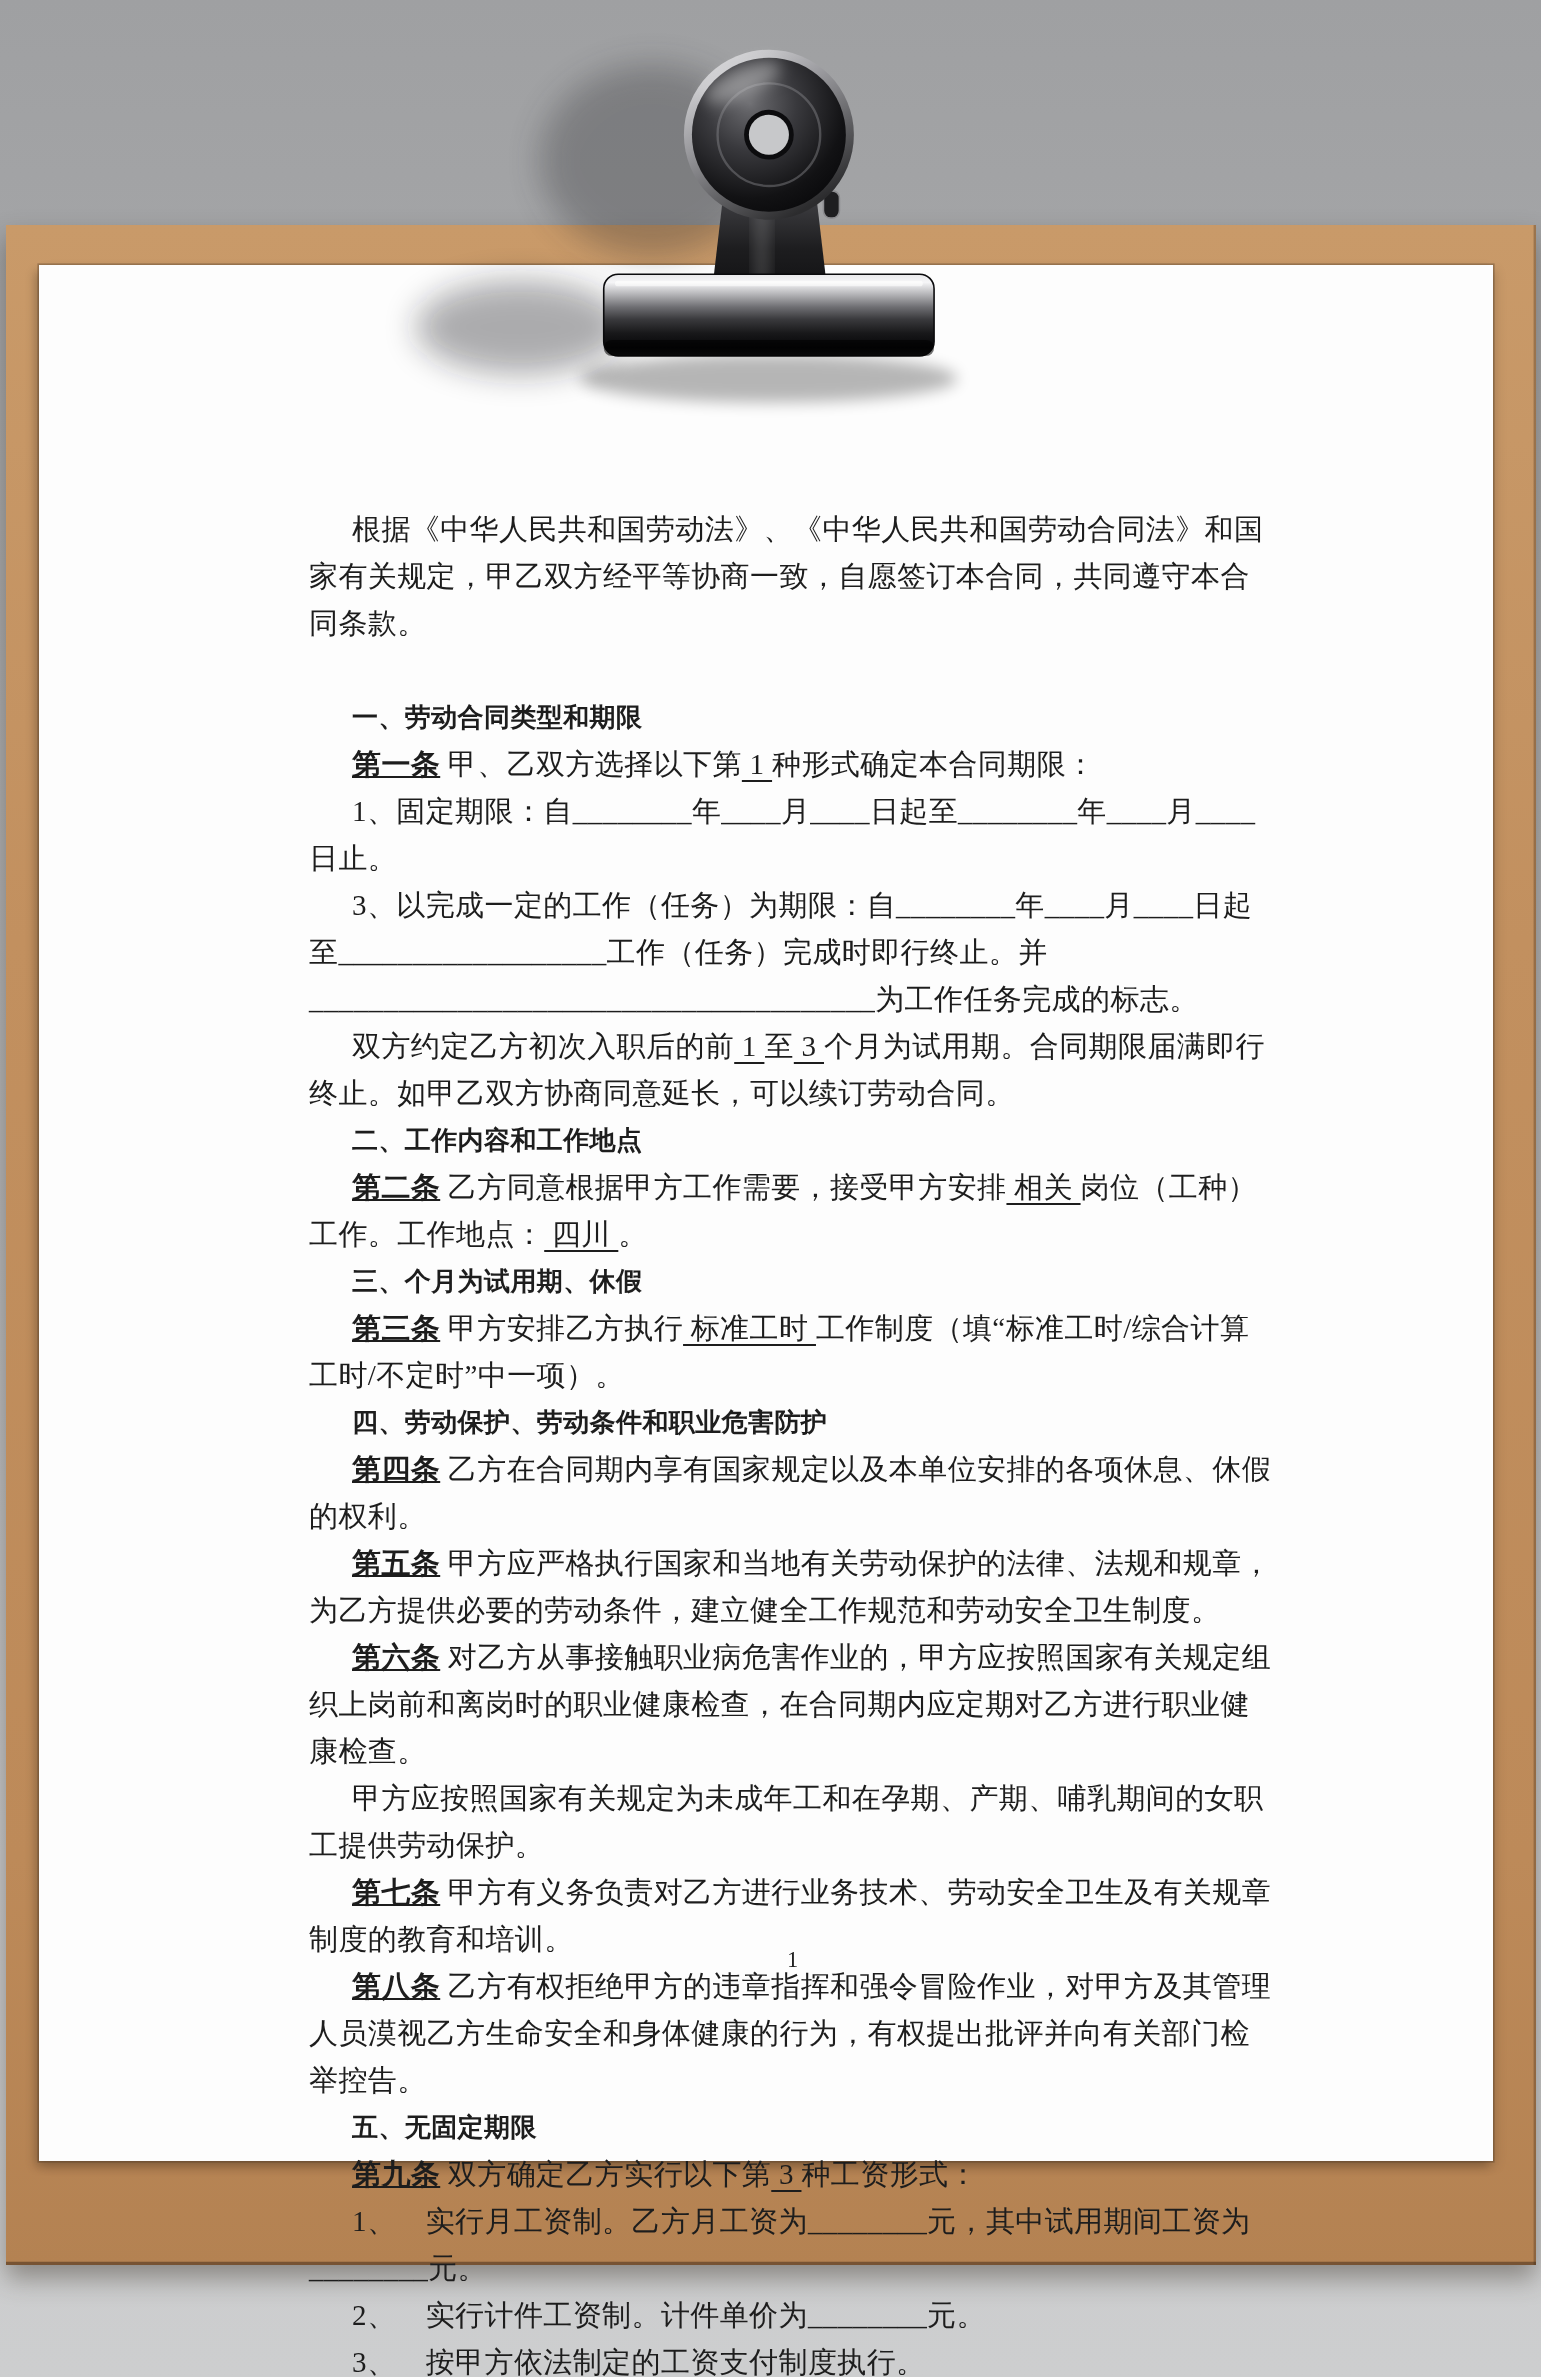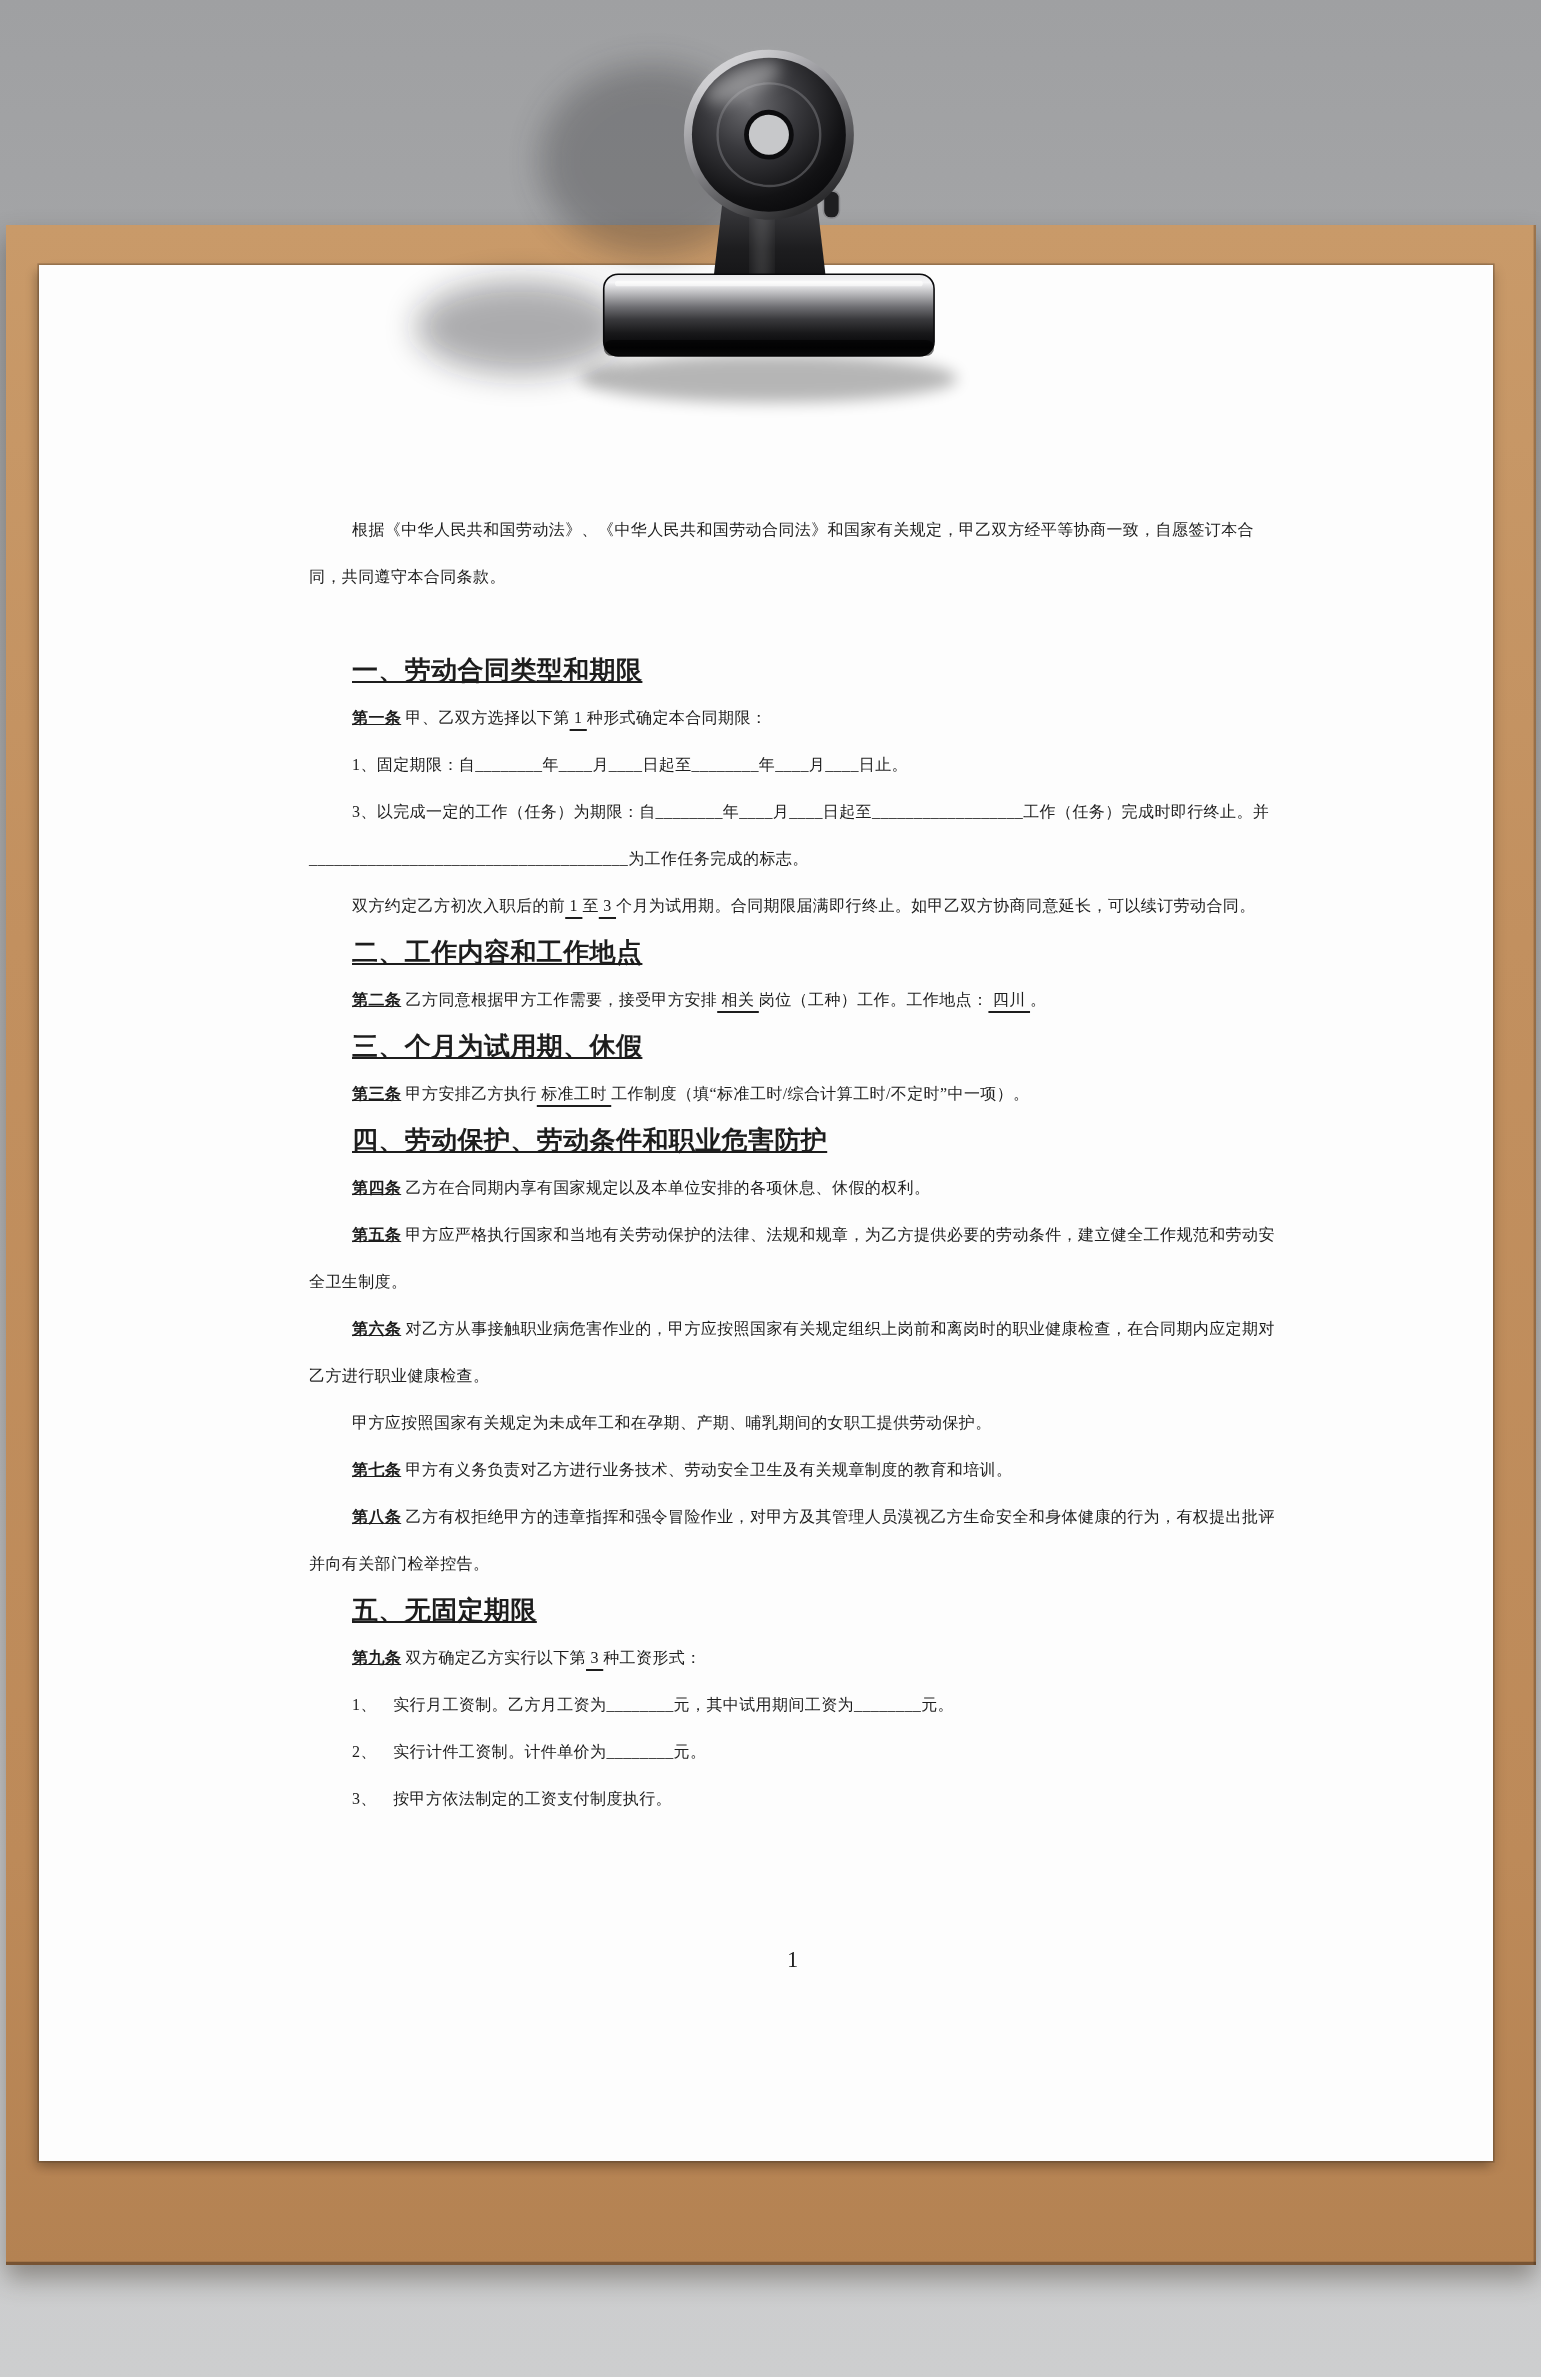--- a/index.html
+++ b/index.html
@@ -14,22 +14,22 @@
     box-shadow:0 13px 24px rgba(60,50,40,.45), inset 0 -3.2px 0 rgba(70,45,25,.55), inset -2.4px 0 0 rgba(70,45,25,.35);
   }
   .paper{
     position:absolute;left:39px;top:265px;width:1454px;height:1896px;
     background:#fdfdfd;
     box-shadow:0 0 0 1.6px rgba(82,60,40,.38), -4px 5.6px 9.6px rgba(0,0,0,.22), 3.2px 4.8px 11.2px rgba(0,0,0,.12);
   }
   .doc-text{
     position:absolute;left:309px;top:506px;width:967px;color:#1d1d1d;
   }
-  .para{font-size:16px;line-height:47px;text-indent:43px;letter-spacing:0.4px;}
-  .para.heading{font-weight:700;font-size:26px;text-decoration:underline;}
+  .para{font-size:29px;line-height:47px;text-indent:43px;letter-spacing:0.4px;}
+  .para.heading{font-weight:700;font-size:26px;}
   .para.gap{margin-top:47px;}
   .b{font-weight:700;text-decoration:underline;}
   .u{text-decoration:underline;text-decoration-thickness:1.6px;text-underline-offset:5.6px;}
   .page-number{margin-top:21px;text-align:center;font-size:22.5px;color:#222;}
   .clip-svg{position:absolute;left:0;top:0;}
 </style>
 </head>
 <body>
 
 <div class="board"></div>

